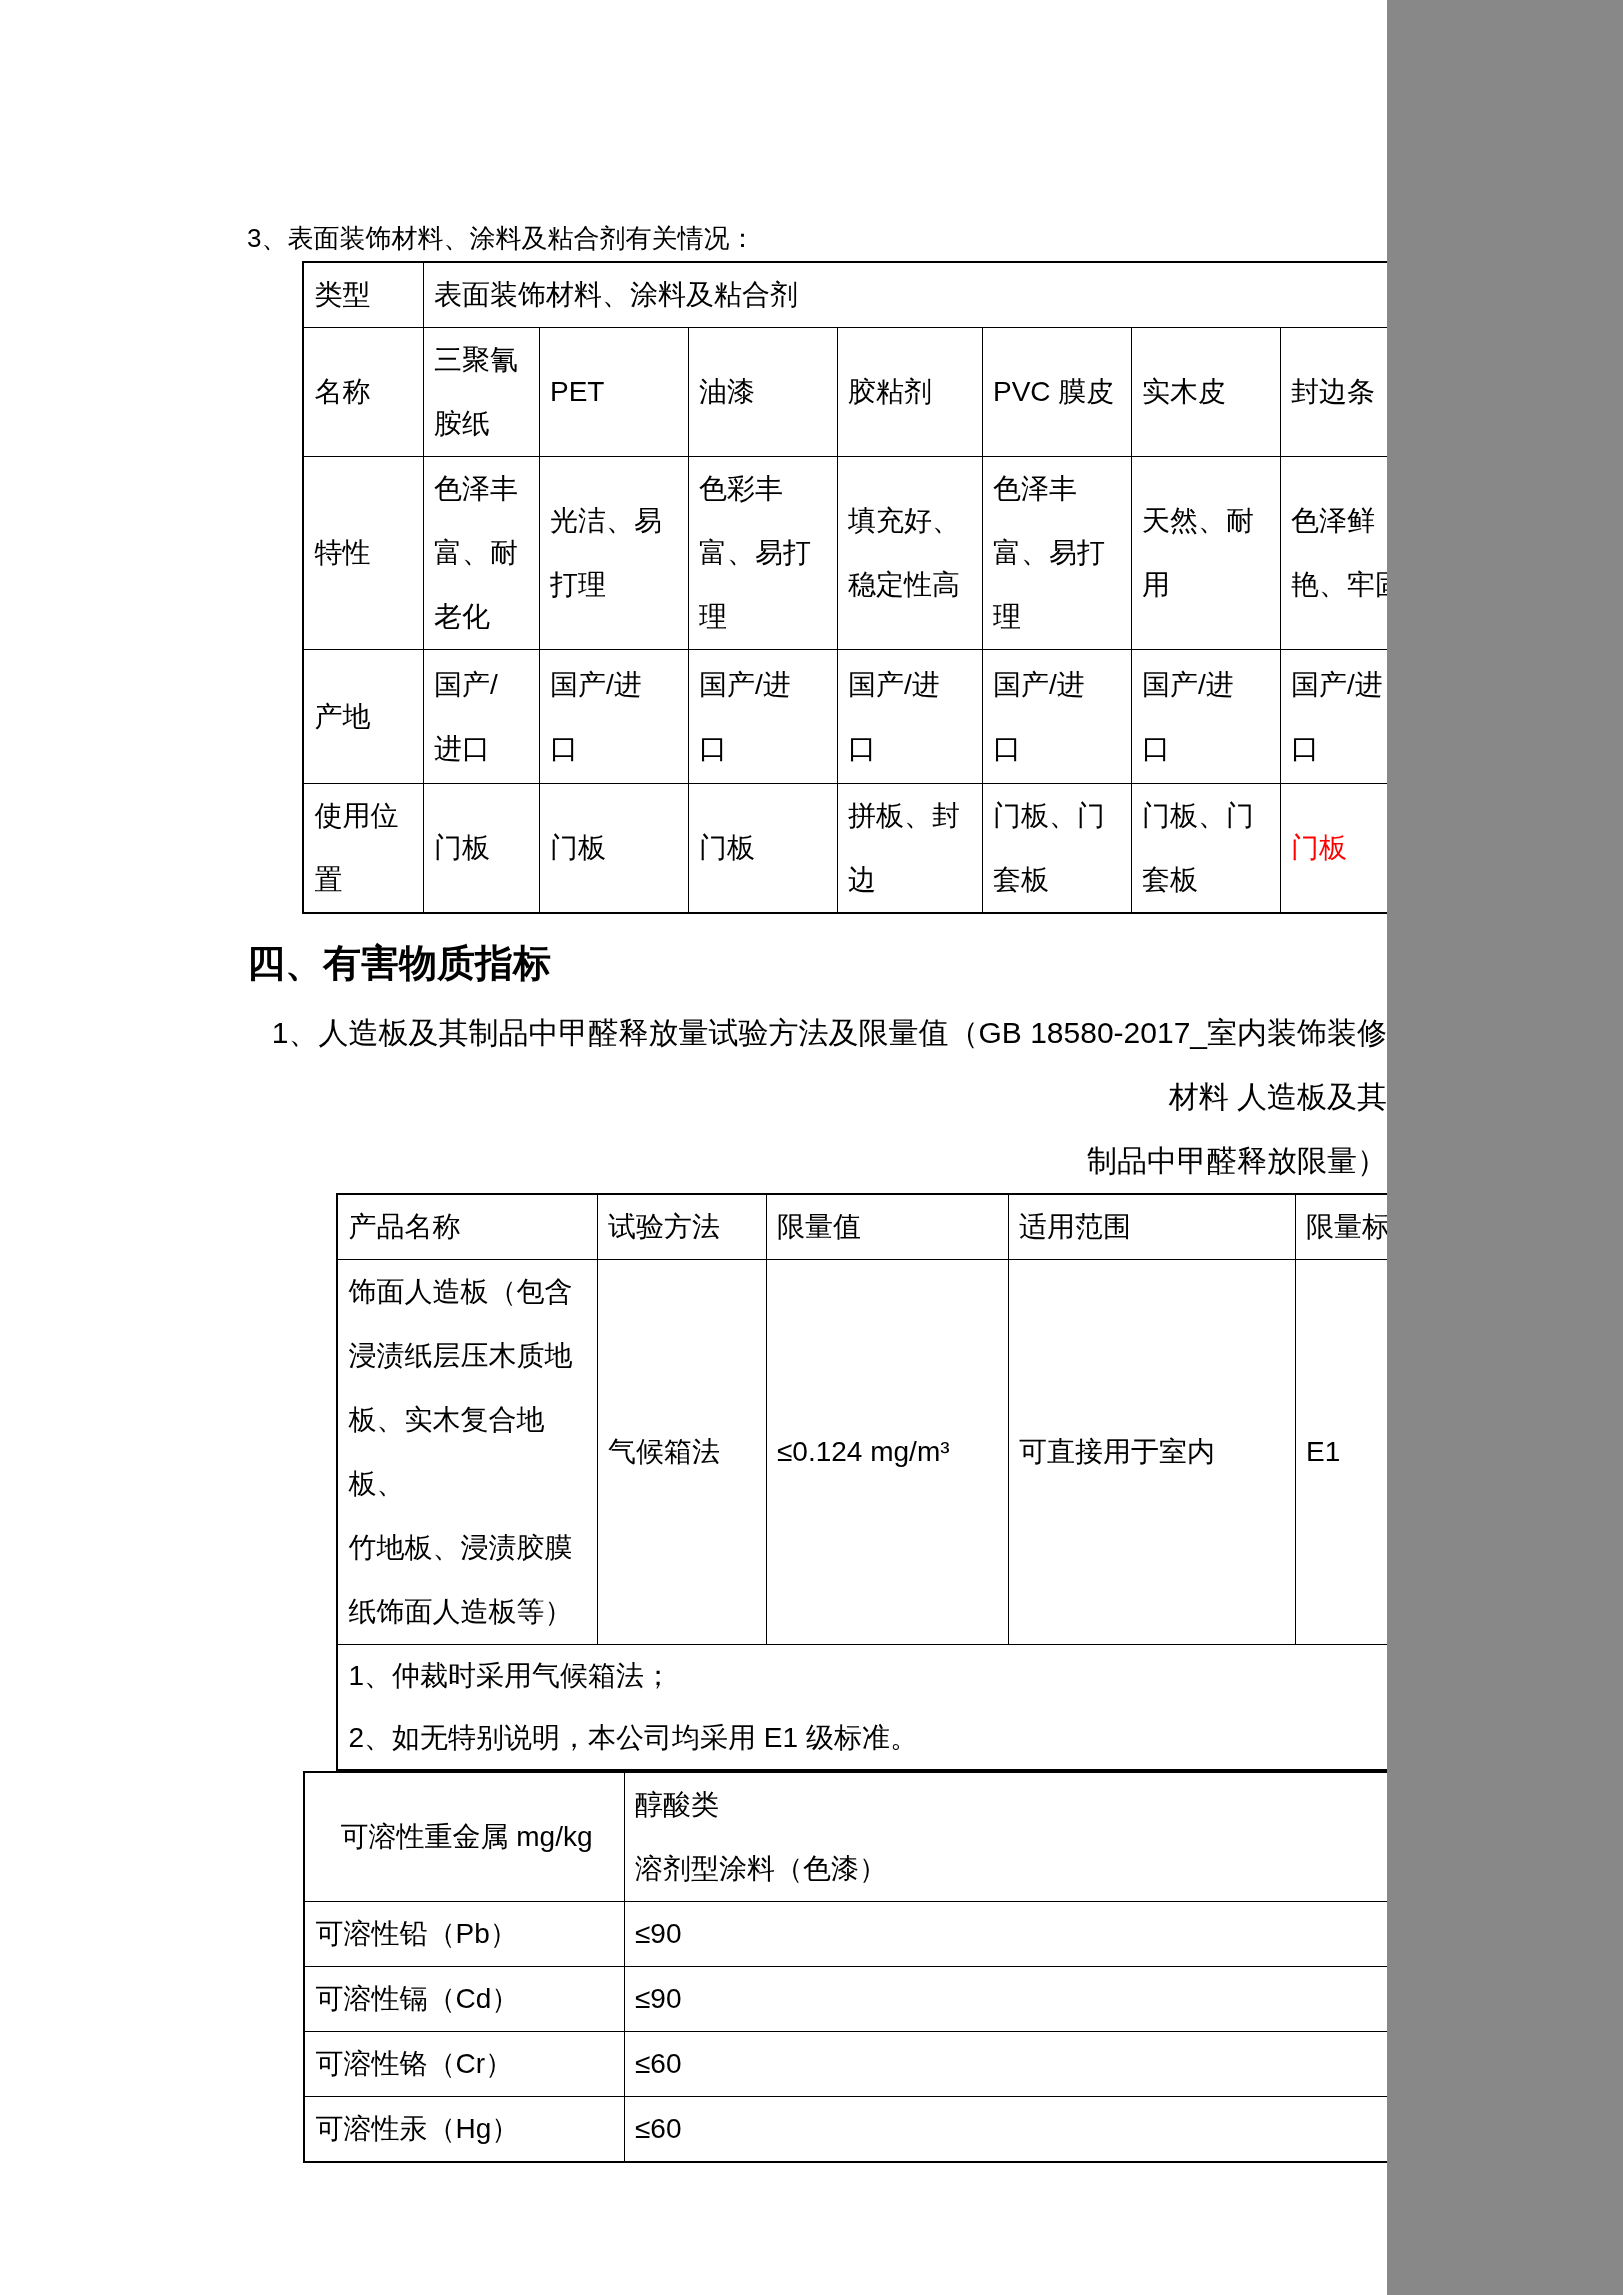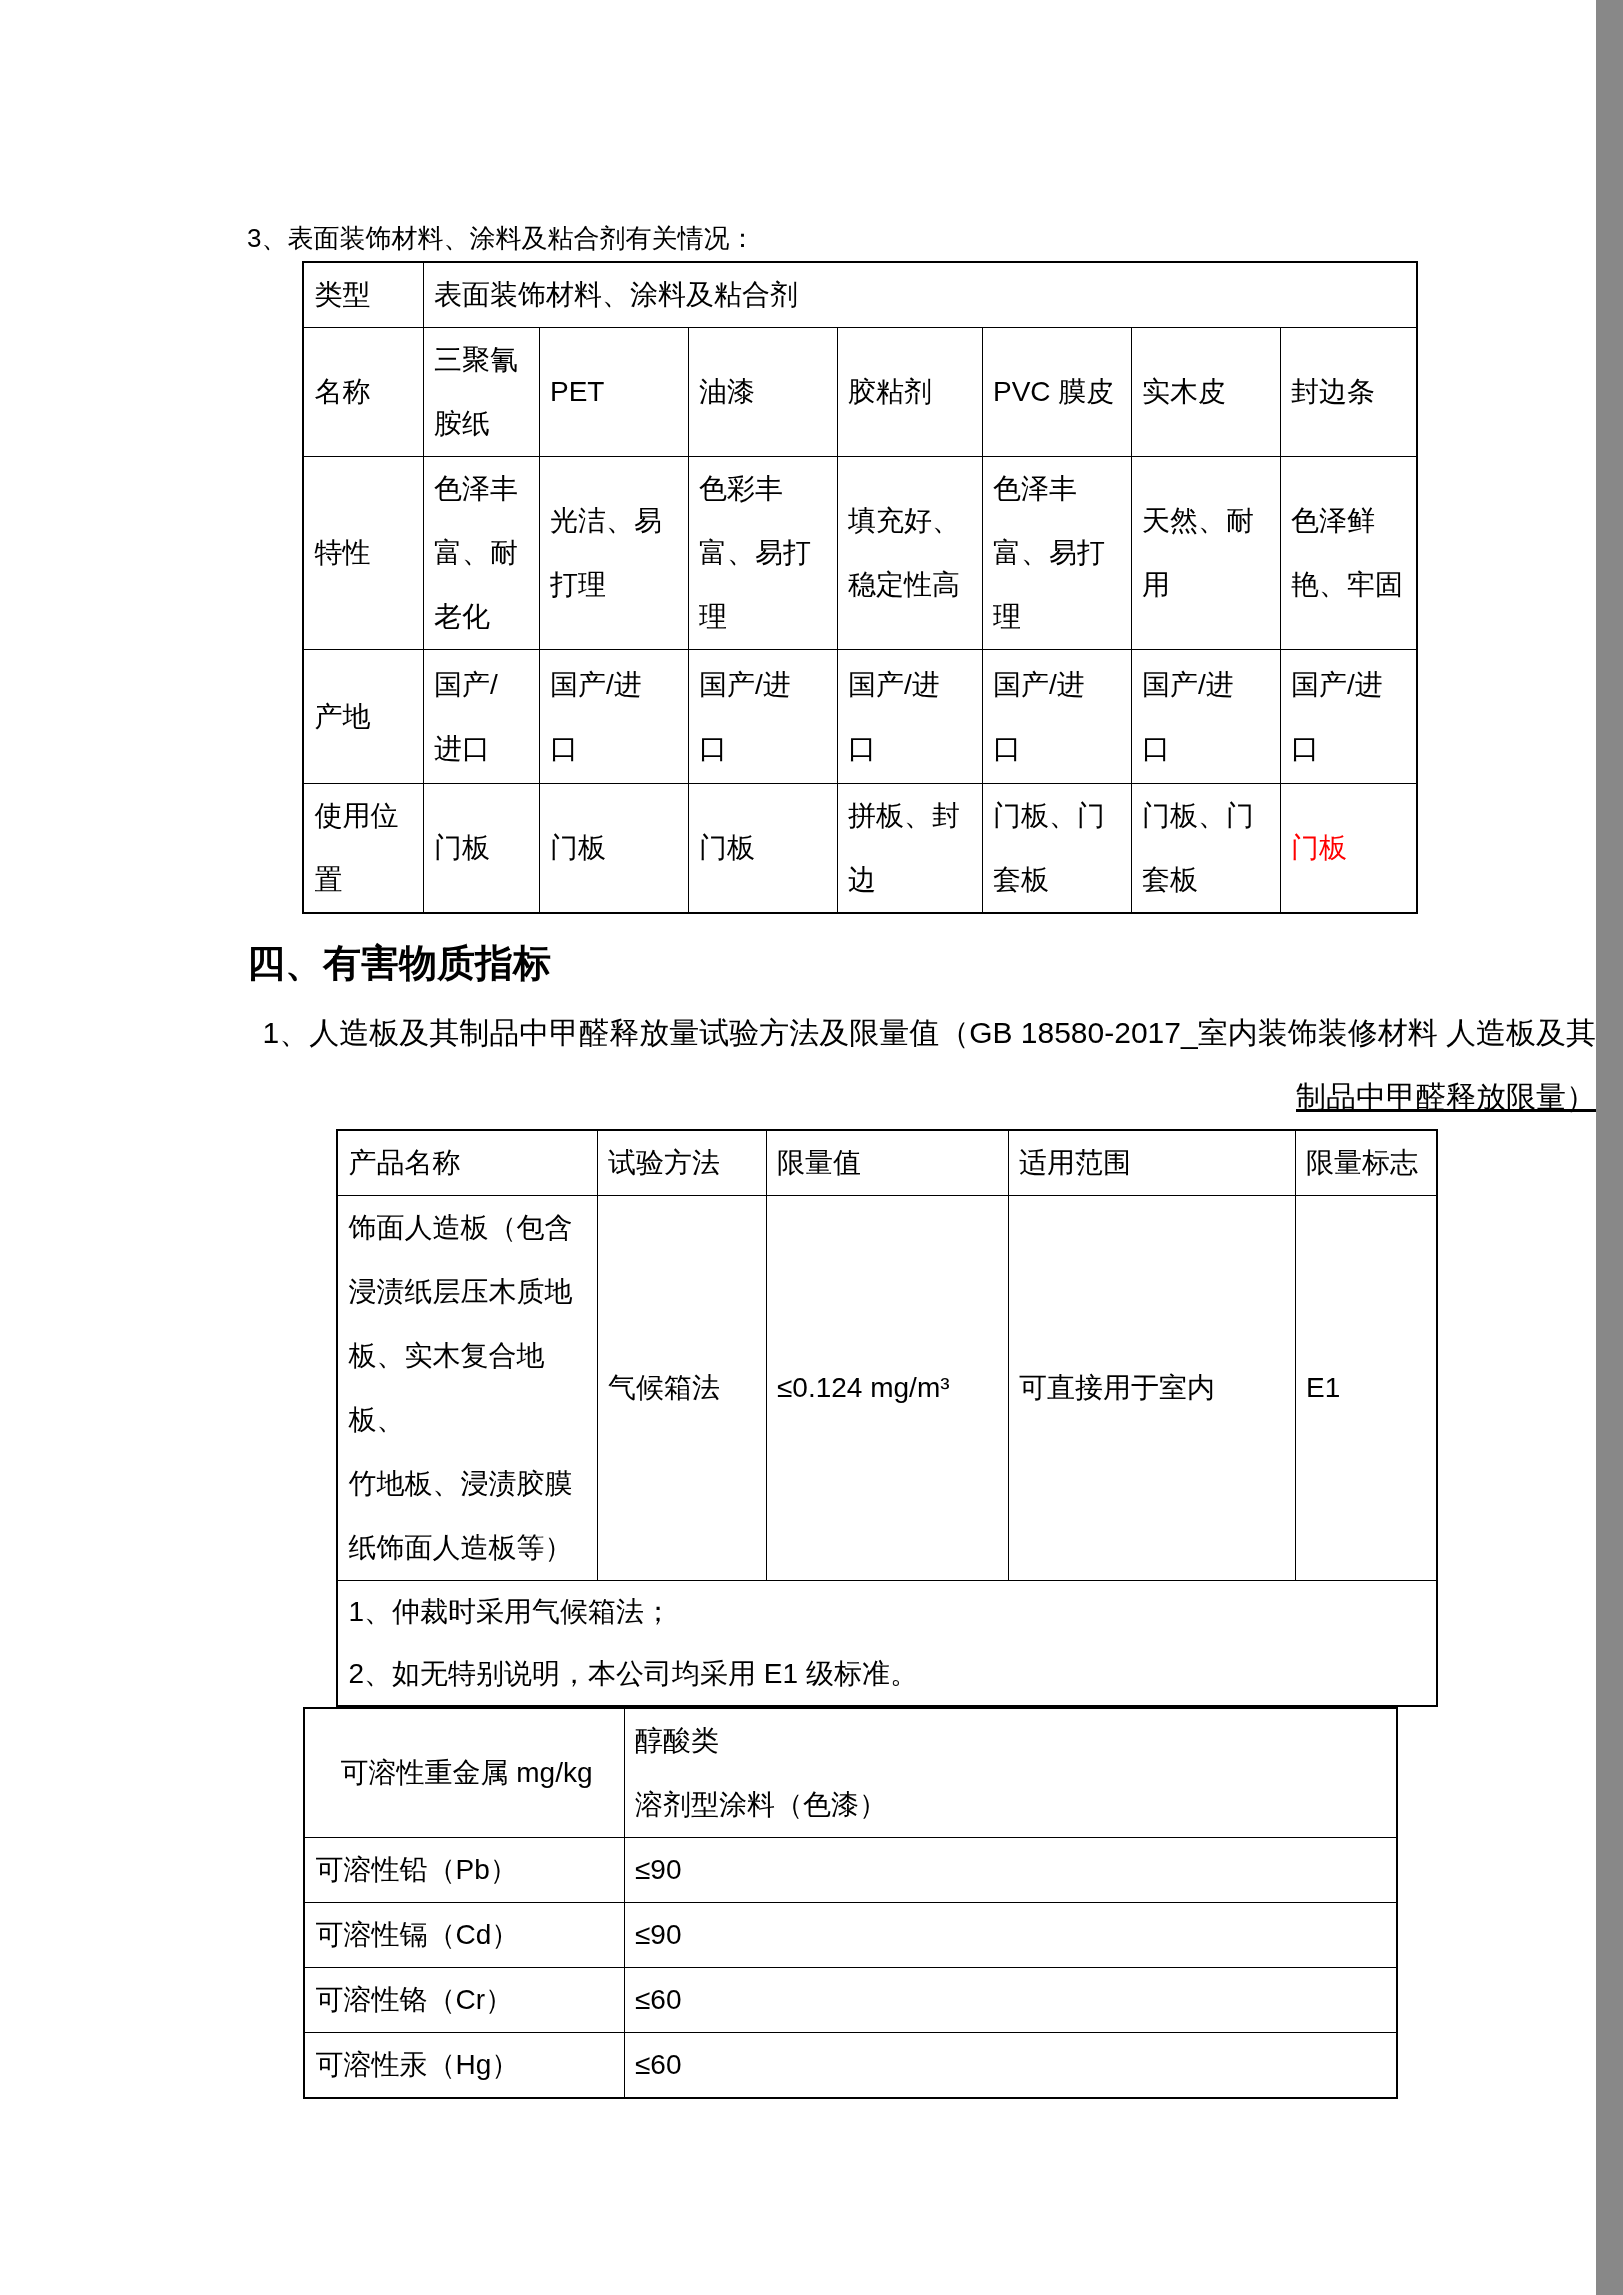--- a/index.html
+++ b/index.html
@@ -1,25 +1,25 @@
 <!DOCTYPE html>
 <html style="font-size:10.5px"><head>
 <meta charset="utf-8">
 <style>
   html,body{margin:0;padding:0;background:#888;}
   .page{
-    width:1596px;height:2295px;background:#ffffff;color:#000;
+    width:1387px;height:2295px;background:#ffffff;color:#000;
     font-family:"Liberation Sans","DejaVu Sans",sans-serif;
     position:relative;overflow:hidden;
   }
   .content{padding:215px 0 0 247px;}
   .doc-title{font-size:26px;line-height:46px;}
   .sec-heading{margin-top:23px;font-size:38px;font-weight:bold;line-height:52px;}
   .item{font-size:30px;line-height:64px;text-align:right;}
-  .item .l2{margin-left:24px;text-decoration:underline;}
+  .item .l2{margin-left:24px;}
   .item1{margin-top:11.8px;}
   table{border-collapse:collapse;table-layout:fixed;border:2px solid #000;}
   td{
     border:1.3px solid #000;font-size:28px;line-height:64px;
     vertical-align:middle;text-align:left;padding:0 10.5px;
     white-space:pre-line;overflow:hidden;
   }
   .t1{margin-left:55px;width:1115px;}
   .t1 .r1{height:65px;}
   .t1 .r2{height:128px;}

